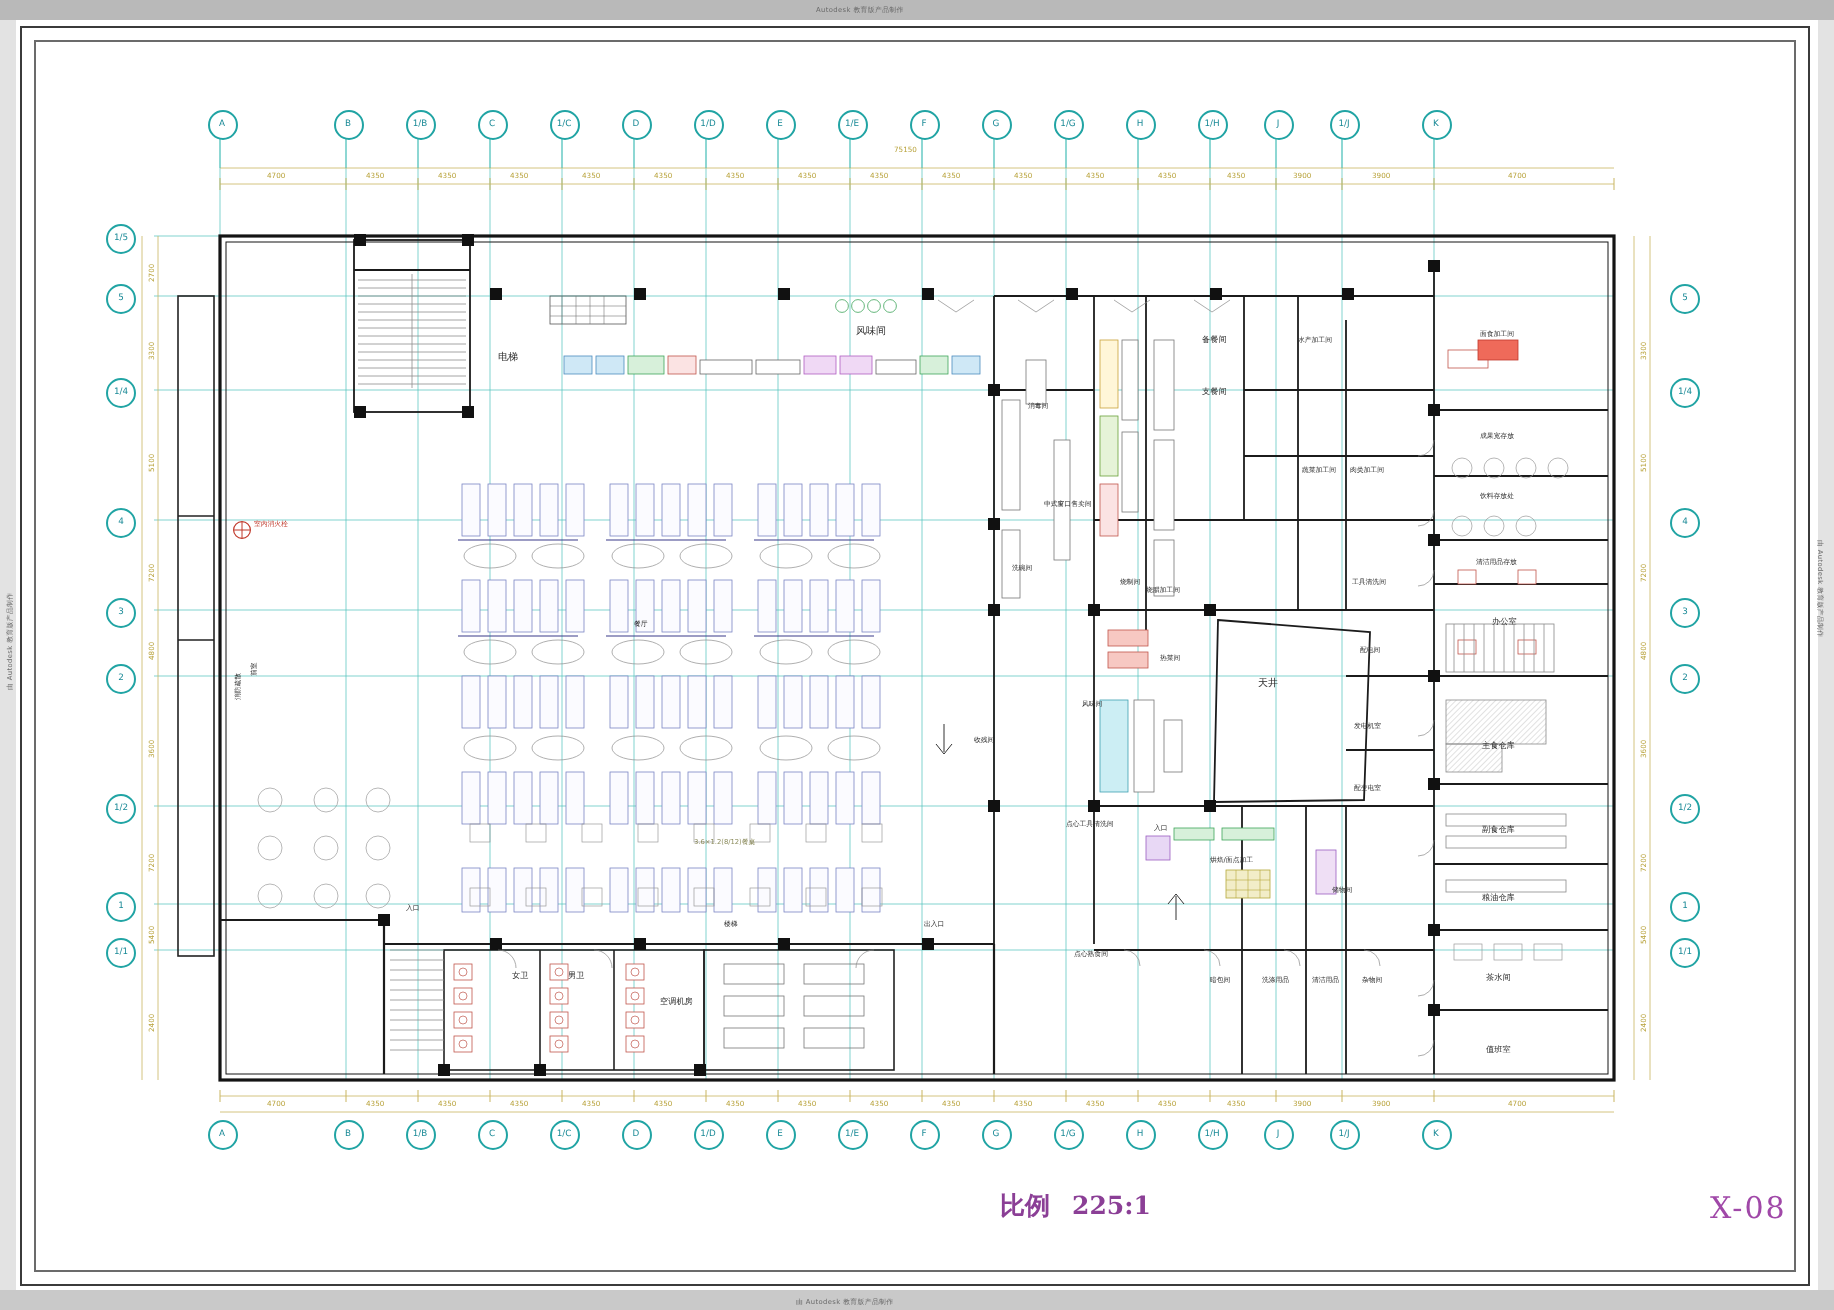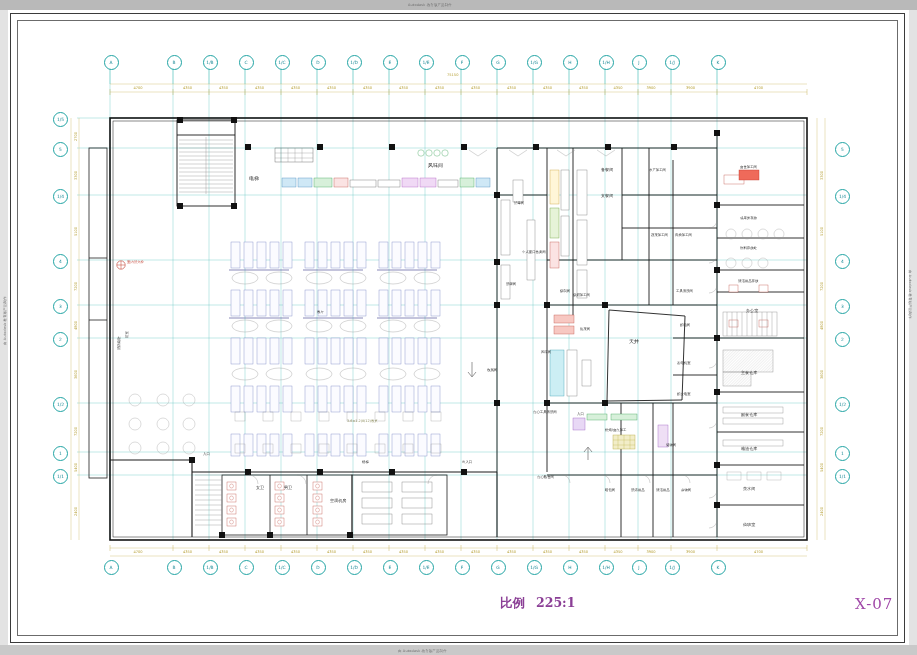--- a/index.html
+++ b/index.html
@@ -821,15 +821,15 @@
     <div class="rm xs red" style="left:110px;top:240px;">室内消火栓</div>
     <div class="rm xs" style="left:330px;top:399px;color:#8a8a5a;">3.6×1.2(8/12)餐桌</div>
     <div class="rm xs v" style="left:108px;top:318px;">前室</div>
     <div class="rm xs v" style="left:100px;top:330px;">消防疏散</div>
     <div class="rm xs" style="left:345px;top:440px;">楼梯</div>
     <div class="rm xs" style="left:445px;top:440px;">出入口</div>
   </div>
 
   <div class="title-scale" style="left:500px;top:595px;">比例</div>
   <div class="title-scale" style="left:536px;top:595px;">225:1</div>
-  <div class="sheet-no" style="left:855px;top:595px;">X-07</div>
+  <div class="sheet-no" style="left:855px;top:595px;">X-08</div>
 
 </div>
 
 </body></html>

